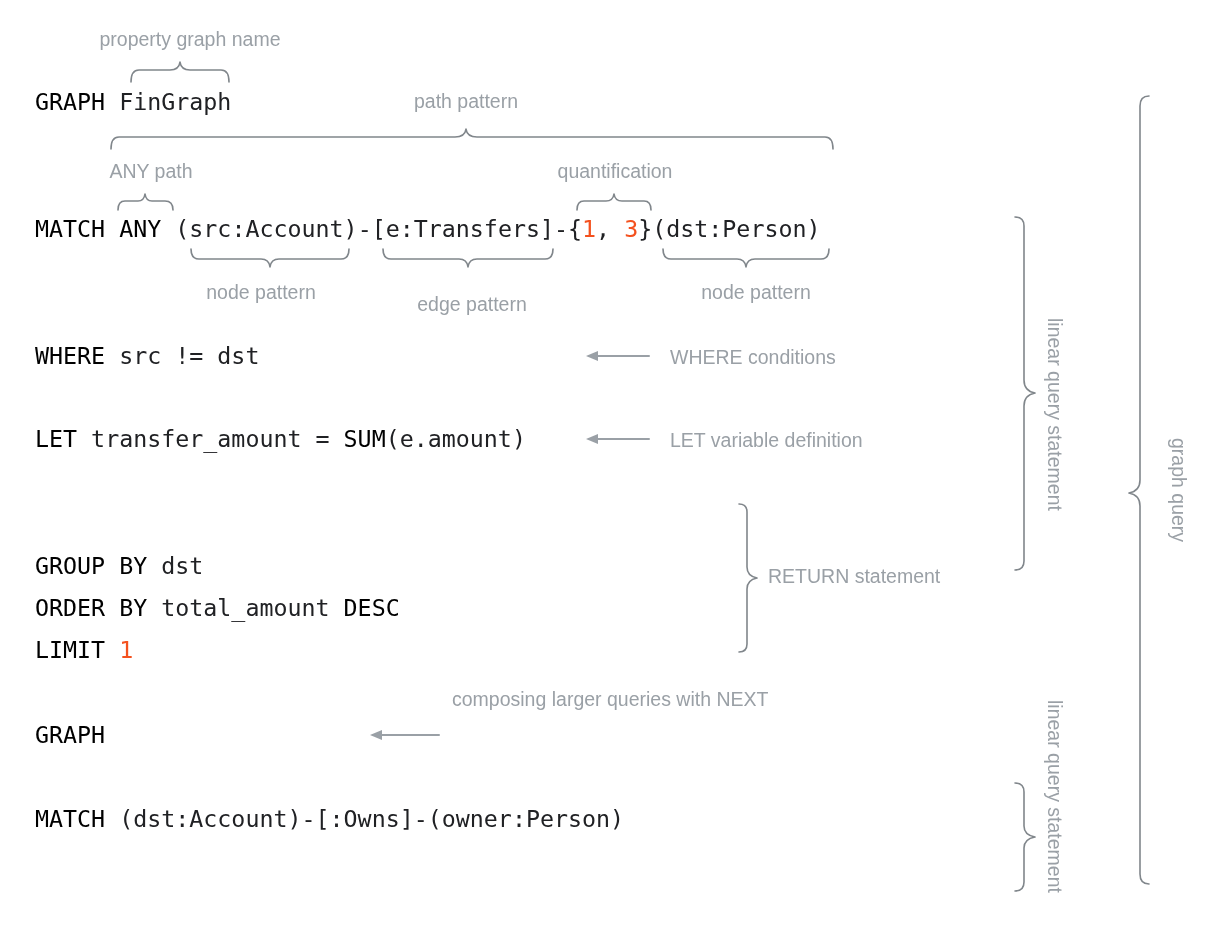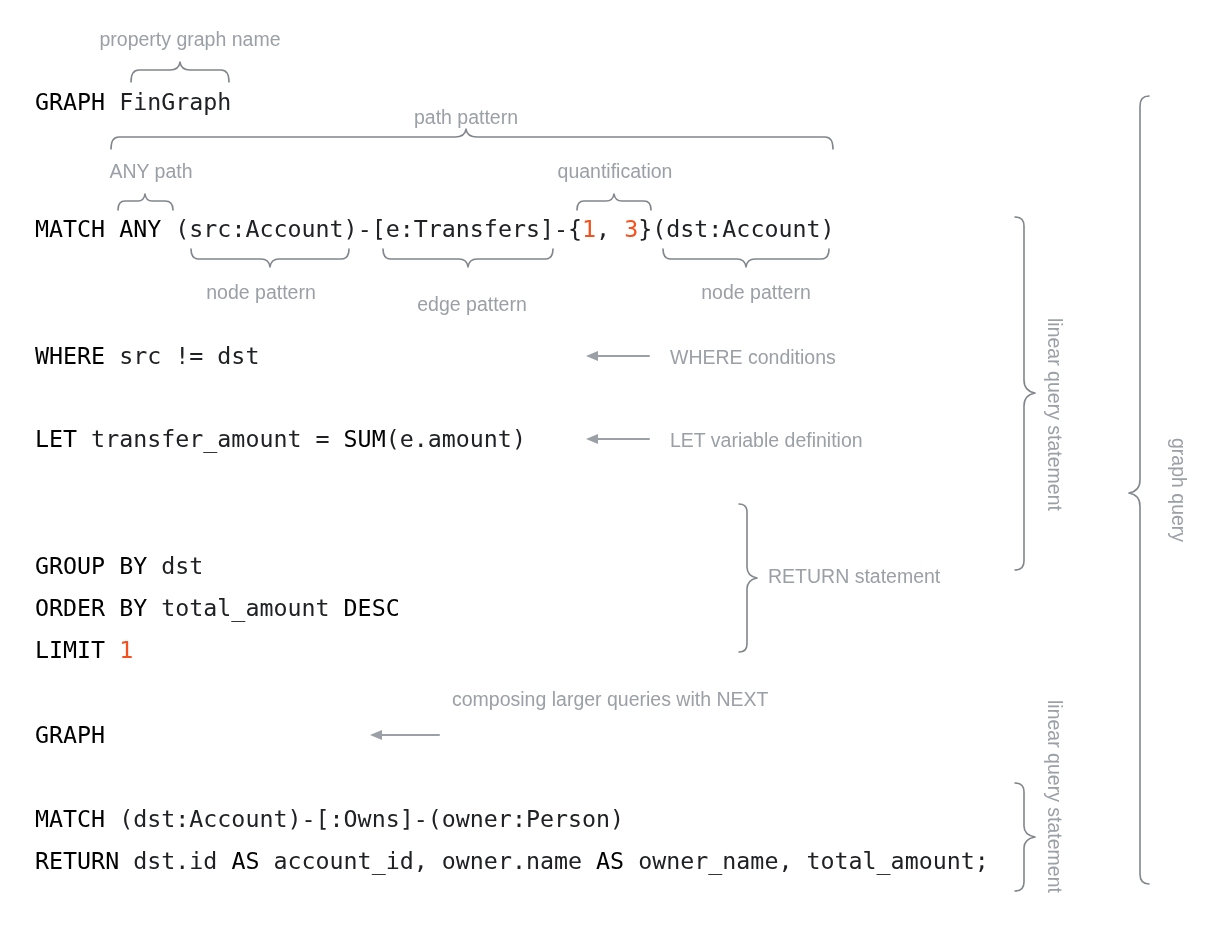--- a/index.html
+++ b/index.html
@@ -56,36 +56,36 @@
 
 <div id="stage">
 
   <div class="lbl ctr" style="left:190px;top:30px;">property graph name</div>
   <svg class="brace" style="left:130px;top:61px;" width="100" height="22" viewBox="0 0 100 22">
     <path d="M1,21 Q1,9 9,9 L40,9 Q49,9 50,1 Q51,9 60,9 L91,9 Q99,9 99,21"></path>
   </svg>
 
   <div class="code" style="left:35px;top:90px;"><span class="kw">GRAPH</span><span> FinGraph</span></div>
 
-  <div class="lbl ctr" style="left:466px;top:108px;text-align:center;">path pattern</div>
+  <div class="lbl ctr" style="left:466px;top:92px;text-align:center;">path pattern</div>
   <svg class="brace" style="left:110px;top:128px;" width="724" height="22" viewBox="0 0 724 22">
     <path d="M1,21 Q1,9 9,9 L345,9 Q355,9 356,1 Q357,9 367,9 L715,9 Q723,9 723,21"></path>
   </svg>
 
   <div class="lbl ctr" style="left:151px;top:162px;">ANY path</div>
   <svg class="brace" style="left:117px;top:193px;" width="57" height="18" viewBox="0 0 57 18">
     <path d="M1,17 Q1,8 8,8 L21,8 Q27,8 28,1 Q29,8 35,8 L48,8 Q56,8 56,17"></path>
   </svg>
 
   <div class="lbl ctr" style="left:615px;top:162px;">quantification</div>
   <svg class="brace" style="left:576px;top:193px;" width="76" height="18" viewBox="0 0 76 18">
     <path d="M1,17 Q1,8 8,8 L30,8 Q37,8 38,1 Q39,8 46,8 L68,8 Q75,8 75,17"></path>
   </svg>
 
-  <div class="code" style="left:35px;top:217px;"><span class="kw">MATCH</span> <span class="kw">ANY</span> <span>(src:Account)</span><span>-</span><span>[e:Transfers]</span><span>-</span><span>{</span><span class="num">1</span><span>,</span> <span class="num">3</span><span>}</span><span>(dst:Account)</span></div>
+  <div class="code" style="left:35px;top:217px;"><span class="kw">MATCH</span> <span class="kw">ANY</span> <span>(src:Account)</span><span>-</span><span>[e:Transfers]</span><span>-</span><span>{</span><span class="num">1</span><span>,</span> <span class="num">3</span><span>}</span><span>(dst:Person)</span></div>
 
   <svg class="brace" style="left:190px;top:248px;" width="160" height="20" viewBox="0 0 160 20">
     <path d="M1,1 Q1,11 9,11 L71,11 Q79,11 80,19 Q81,11 89,11 L151,11 Q159,11 159,1"></path>
   </svg>
   <div class="lbl ctr" style="left:261px;top:283px;">node pattern</div>
 
   <svg class="brace" style="left:382px;top:248px;" width="172" height="20" viewBox="0 0 172 20">
     <path d="M1,1 Q1,11 9,11 L77,11 Q85,11 86,19 Q87,11 95,11 L163,11 Q171,11 171,1"></path>
   </svg>
   <div class="lbl ctr" style="left:472px;top:283px;margin-top:12px;">edge pattern</div>
@@ -126,21 +126,20 @@
   <div class="code" style="left:35px;top:723px;"><span class="kw">GRAPH</span></div>
 
   <svg class="arrow" style="left:370px;top:727px;" width="70" height="16" viewBox="0 0 70 16">
     <path d="M10,8 L69,8"></path>
     <polygon points="0,8 12,3 12,13"></polygon>
   </svg>
   <div class="lbl" style="left:452px;top:690px;">composing larger queries with NEXT</div>
 
   <div class="code" style="left:35px;top:807px;"><span class="kw">MATCH</span><span> (dst:Account)-[:Owns]-(owner:Person)</span></div>
 
-  <div class="code" style="left:35px;top:849px;"><span class="kw">RETURN</span><span> dst.id </span><span class="kw">AS</span><span> account_id, owner.name </span><span class="kw">AS</span><span> owner_name, total_amount;</span></div>
 
   <svg class="brace" style="left:1012px;top:216px;" width="26" height="355" viewBox="0 0 26 355">
     <path d="M3,1 Q12,1 12,10 L12,164 Q12,175 23,177 Q12,179 12,190 L12,345 Q12,354 3,354"></path>
   </svg>
   <div class="vlbl" style="left:1064px;top:318px;">linear query statement</div>
 
   <svg class="brace" style="left:1012px;top:782px;" width="26" height="110" viewBox="0 0 26 110">
     <path d="M3,1 Q12,1 12,10 L12,44 Q12,53 23,55 Q12,57 12,66 L12,100 Q12,109 3,109"></path>
   </svg>
   <div class="vlbl" style="left:1064px;top:700px;">linear query statement</div>

